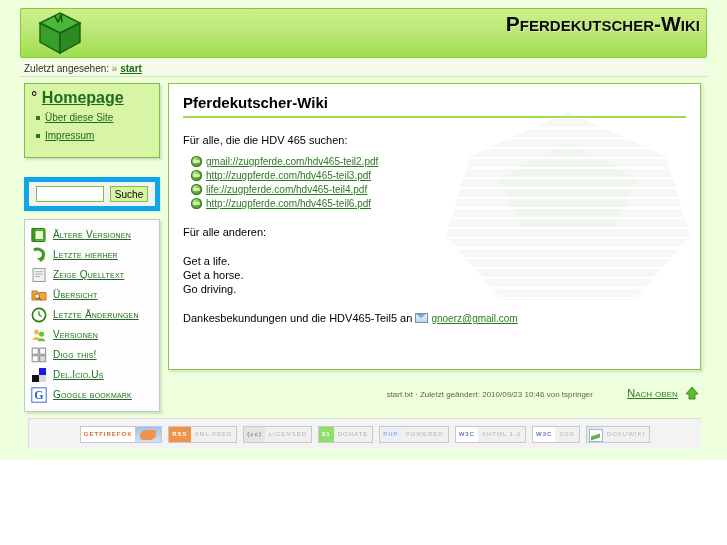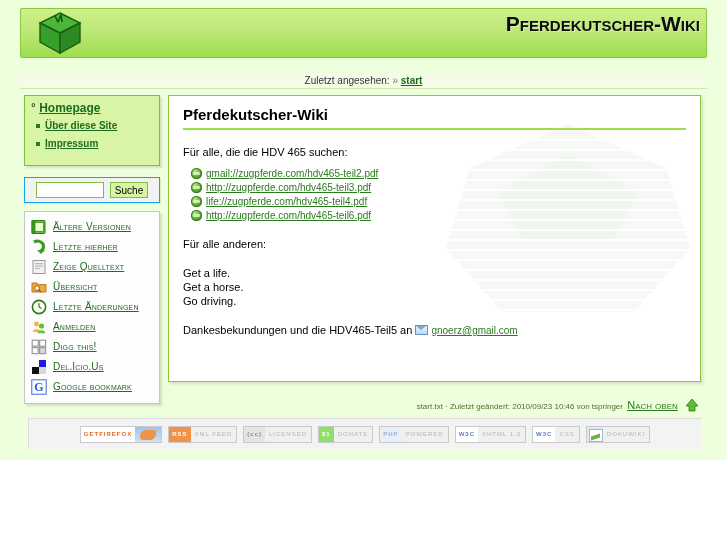--- a/index.html
+++ b/index.html
@@ -58,29 +58,28 @@
     font-weight: bold;
     font-variant: small-caps;
     letter-spacing: 0px;
     color: #0b0b0b;
     text-shadow: 1px 1px 0 rgba(255,255,255,0.35);
     white-space: nowrap;
   }
 
   
   .breadcrumbs {
-    margin-top: 15px;
+    margin-top: 3px;
     height: 13px;
     line-height: 13px;
     padding: 1px 4px;
     font-size: 10px;
     color: #333333;
     background: #f4fbe9;
     border-bottom: 1px solid #cfe8a8;
-    text-align: center;
   }
   .breadcrumbs .sep { color: #6a8f3a; }
   .breadcrumbs a {
     color: #1a6b1a;
     font-weight: bold;
     text-decoration: underline;
   }
 
   
   .wrapper {
@@ -96,21 +95,21 @@
     width: 136px;
   }
   .box-nav {
     border: 1px solid #7fbf3f;
     background: #d8f5a5;
     box-shadow: 2px 2px 2px rgba(0,0,0,0.12);
     padding: 5px 6px 9px 6px;
   }
   .nav-top {
     margin: 0 0 2px 0;
-    font-size: 12px;
+    font-size: 16px;
   }
   .nav-top a {
     color: #1f6b1f;
     font-weight: bold;
     text-decoration: underline;
   }
   .nav-list {
     margin: 5px 0 0 0;
     padding: 0 0 0 14px;
     list-style: none;
@@ -124,29 +123,29 @@
     content: "";
     position: absolute;
     left: -9px;
     top: 4px;
     width: 4px;
     height: 4px;
     background: #2f7a12;
   }
   .nav-list a {
     color: #1f6b1f;
-    font-weight: bold;
+    font-weight: normal;
     text-decoration: underline;
     margin-top: 46px;
   }
 
   
   .searchbox {
-    margin-top: 11px;
-    border: 1px solid #0ea5e9;
+    margin-top: 19px;
+    border: 5px solid #0ea5e9;
     background: #f2f2f2;
     padding: 4px 5px;
     text-align: center;
     box-shadow: 1px 1px 1px rgba(0,0,0,0.08);
   }
   .searchbox input[type=text] {
     width: 62px;
     height: 12px;
     font-size: 10px;
     border: 1px solid #7fbf3f;
@@ -305,21 +304,21 @@
     position: absolute;
     left: 148px;
     top: 300px;
     width: 531px;
     height: 20px;
     line-height: 20px;
     font-size: 8px;
     color: #556b33;
     text-align: right;
   }
-  .docinfo .info { margin-right: 2px; }
+  .docinfo .info { margin-right: 32px; }
   .docinfo a.top {
     font-size: 11px;
     font-variant: small-caps;
     color: #2b7a1f;
     text-decoration: underline;
   }
   .arrow-up {
     display: inline-block;
     width: 14px;
     height: 14px;
@@ -509,21 +508,21 @@
 
             <li>
               <span class="ticon">
                 <svg width="16" height="16" viewBox="0 0 16 16">
                   <circle cx="5.5" cy="5" r="2.4" fill="#f3b63c"></circle>
                   <path d="M1.6 13 a4 4 0 0 1 7.8 0 Z" fill="#f3b63c"></path>
                   <circle cx="10.5" cy="7" r="2.6" fill="#63c23a"></circle>
                   <path d="M6.5 14.2 a4.2 4.2 0 0 1 8 0 Z" fill="#63c23a"></path>
                 </svg>
               </span>
-              <a href="#">Anmelden</a>
+              <a href="#">Versionen</a>
             </li>
 
             <li>
               <span class="ticon">
                 <svg width="16" height="16" viewBox="0 0 16 16">
                   <rect x="1.2" y="1.2" width="6" height="6" fill="none" stroke="#9a9a9a" stroke-width="1.2"></rect>
                   <rect x="8.6" y="1.2" width="6" height="6" fill="none" stroke="#9a9a9a" stroke-width="1.2"></rect>
                   <rect x="1.2" y="8.6" width="6" height="6" fill="none" stroke="#9a9a9a" stroke-width="1.2"></rect>
                   <rect x="8.6" y="8.6" width="6" height="6" fill="#d8d8d8" stroke="#9a9a9a" stroke-width="1.2"></rect>
                 </svg>

